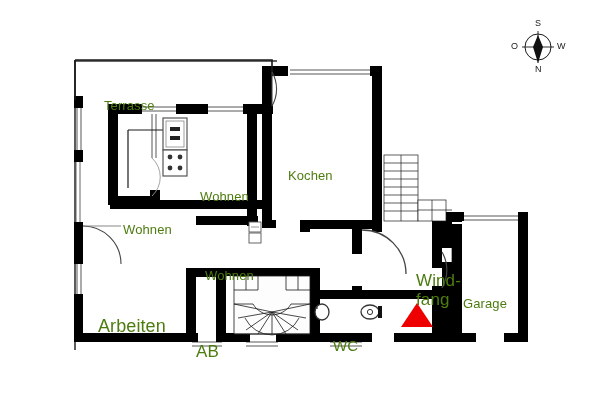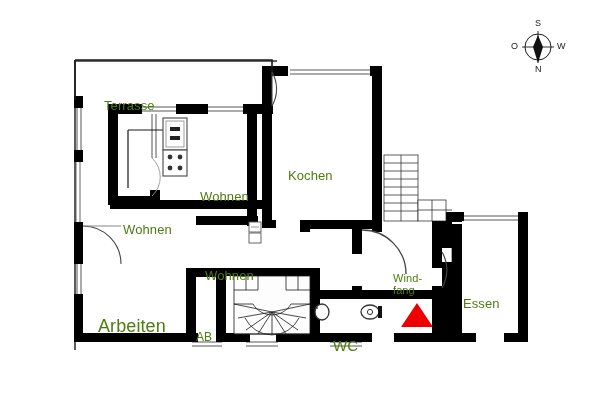--- a/index.html
+++ b/index.html
@@ -287,27 +287,27 @@
   <div class="room-label" style="left:123px; top:190px; font-size:13px;">Wohnen</div>
 
   <div class="room-label" style="left:200px; top:157px; font-size:13px;">Wohnen</div>
 
   <div class="room-label" style="left:288px; top:136px; font-size:13px;">Kochen</div>
 
   <div class="room-label" style="left:205px; top:236px; font-size:13px;">Wohnen</div>
 
   <div class="room-label" style="left:98px; top:284px; font-size:18px;">Arbeiten</div>
 
-  <div class="room-label" style="left:196px; top:298px; font-size:12px;">AB</div>
+  <div class="room-label" style="left:196px; top:310px; font-size:17px;">AB</div>
 
   <div class="room-label" style="left:333px; top:305px; font-size:15px;">WC</div>
 
-  <div class="room-label" style="left:393px; top:239px; font-size:11px; line-height:1.1;">Wind-
+  <div class="room-label" style="left:416px; top:239px; font-size:17px; line-height:1.1;">Wind-
 fang</div>
 
-  <div class="room-label" style="left:463px; top:264px; font-size:13px;">Essen</div>
+  <div class="room-label" style="left:463px; top:264px; font-size:13px;">Garage</div>
 
   <div class="compass-label" style="left:535px; top:18px;">S</div>
   <div class="compass-label" style="left:511px; top:41px;">O</div>
   <div class="compass-label" style="left:557px; top:41px;">W</div>
   <div class="compass-label" style="left:535px; top:64px;">N</div>
 
 </div>
 
 </body></html>

